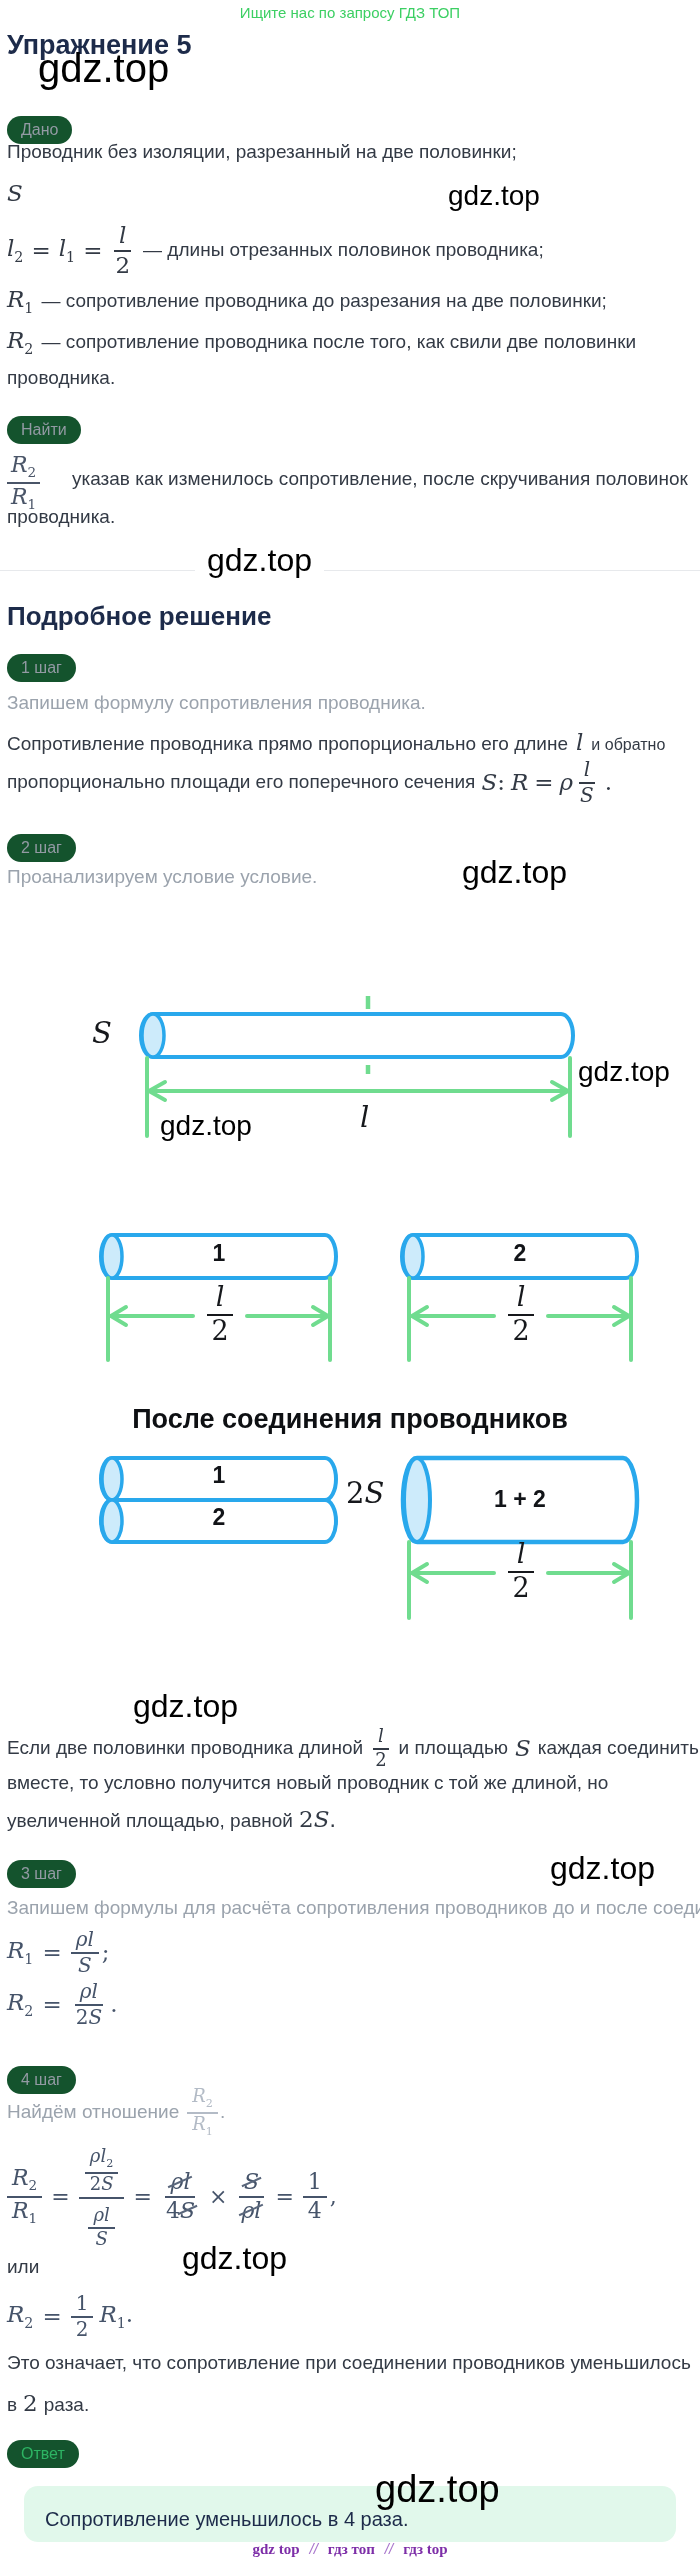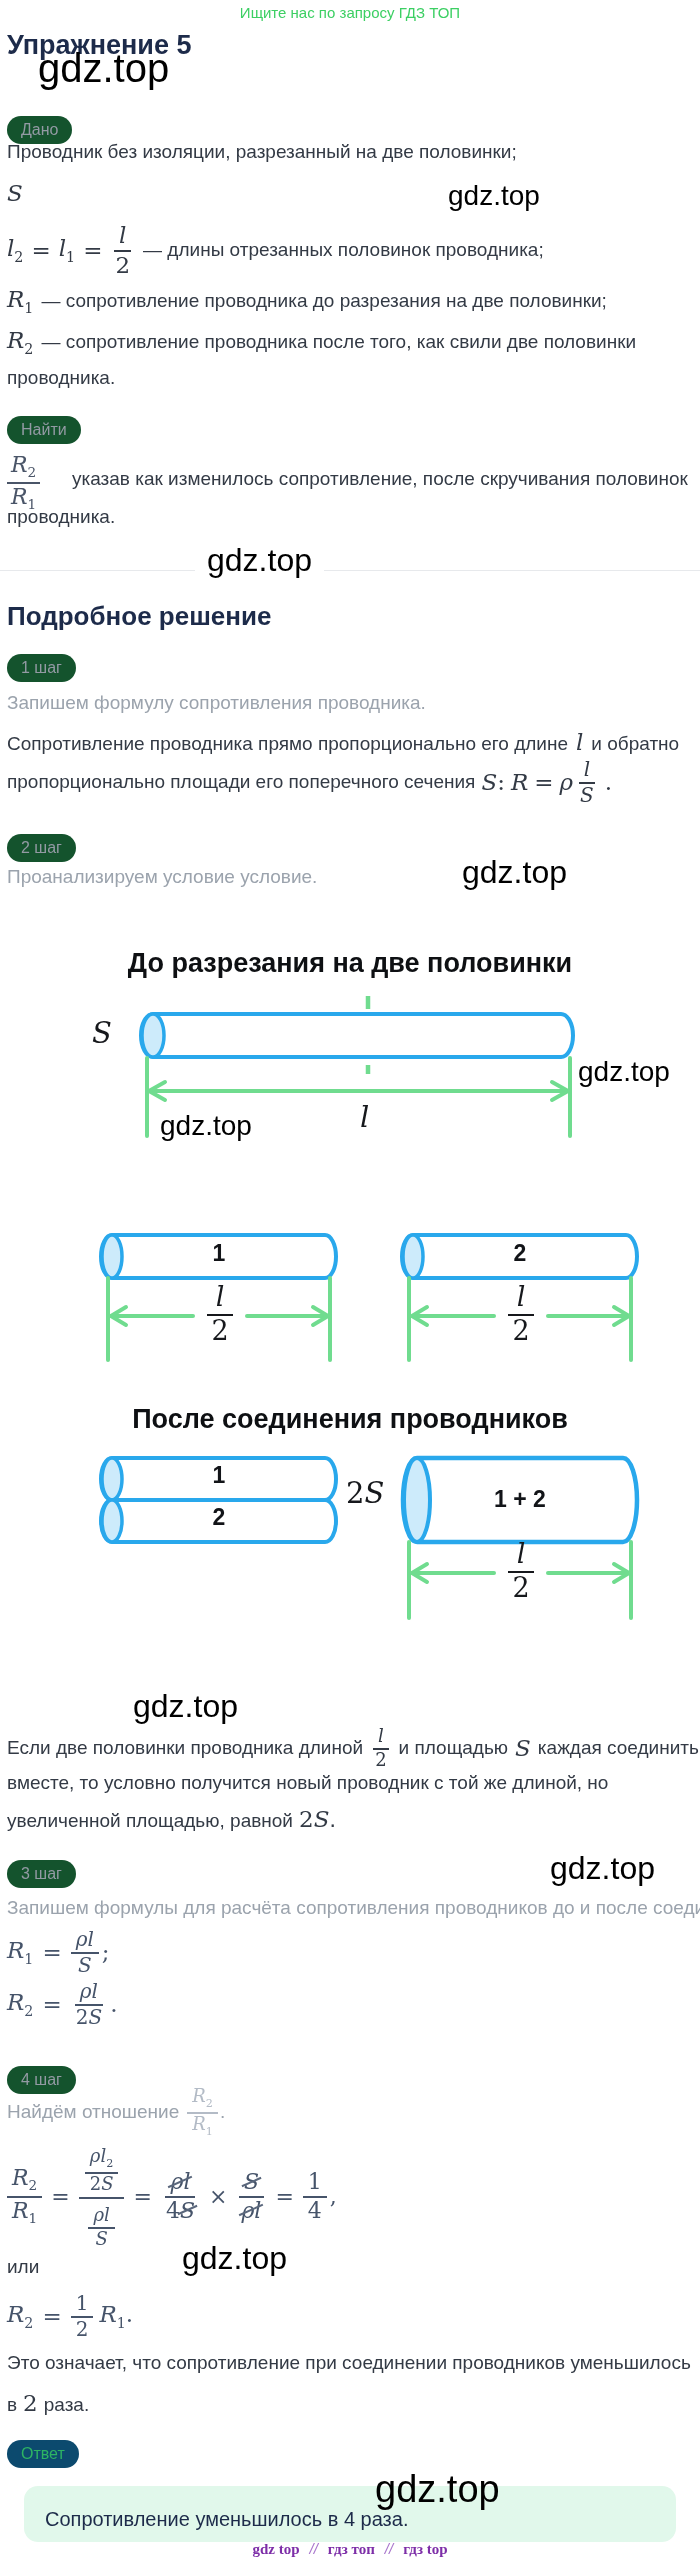--- a/index.html
+++ b/index.html
@@ -7,21 +7,21 @@
         font-family:"Liberation Sans",sans-serif;color:#333a45;}
   .abs{position:absolute;}
   .txt{position:absolute;font-size:19px;color:#333a45;white-space:nowrap;}
   .gray{color:#9ba3ad;}
   .promo{position:absolute;left:0;top:4;width:700px;text-align:center;font-size:15px;color:#3ccf63;top:4px;cursor:pointer;}
   .h1{position:absolute;font-size:27px;font-weight:bold;color:#1d2b4a;}
   .h2{position:absolute;font-size:26px;font-weight:bold;color:#1d2b4a;}
   .wm{position:absolute;color:#000;font-weight:400;white-space:nowrap;}
   .badge{position:absolute;display:inline-block;padding:5px 14px;border-radius:16px;
          background:#14532d;color:#939aa4;font-size:16px;white-space:nowrap;}
-  .badge.green{background:#0c4a6e;color:#2db463;}
+  .badge.green{background:#14532d;color:#2db463;}
   .divider{position:absolute;left:0;width:700px;border-top:1px solid #e7e9ec;height:0;}
   
   .mi{font-family:"DejaVu Serif",serif;font-style:italic;}
   .mn{font-family:"DejaVu Serif",serif;font-style:normal;}
   sub.ms{font-family:"DejaVu Serif",serif;font-style:normal;font-size:0.62em;}
   .vr{white-space:nowrap;}
   .row{position:absolute;display:flex;align-items:baseline;gap:8px;white-space:nowrap;}
   .rowc{position:absolute;display:flex;align-items:center;gap:8px;white-space:nowrap;}
   .m22{font-size:23px;color:#333a45;}
   .mrow{position:absolute;display:flex;align-items:center;gap:9px;white-space:nowrap;
@@ -112,40 +112,39 @@
   <div class="wm" style="left:195px;top:542px;font-size:32px;background:#fff;padding:0 12px;">gdz.top</div>
 
   <div class="h2" style="left:7px;top:601px;">Подробное решение</div>
 
   <div class="badge" style="left:7px;top:654px;">1 шаг</div>
   <div class="txt gray" style="left:7px;top:692px;">Запишем формулу сопротивления проводника.</div>
 
   <div class="row" style="left:7px;top:729px;">
     <span style="font-size:19px;">Сопротивление проводника прямо пропорционально его длине</span>
     <span class="mi m22">l</span>
-    <span style="font-size:19px;">и обратно</span>
+    <span style="font-size:16px;">и обратно</span>
   </div>
   <div class="rowc" style="left:7px;top:757px;height:50px;gap:6px;">
     <span style="font-size:19px;">пропорционально площади его поперечного сечения</span>
     <span class="vr m22"><span class="mi">S</span><span class="mn">:</span></span>
     <span class="mi m22">R</span>
     <span class="mn m22">=</span>
     <span class="mi m22" style="margin-right:-4px;">ρ</span>
     <span class="frac" style="font-size:20px;color:#333a45;">
       <span class="fn mi">l</span>
       <span class="fd mi">S</span>
     </span>
     <span class="mn m22">.</span>
   </div>
 
   <div class="badge" style="left:7px;top:834px;">2 шаг</div>
   <div class="txt gray" style="left:7px;top:866px;">Проанализируем условие условие.</div>
   <div class="wm" style="left:462px;top:854px;font-size:32px;">gdz.top</div>
 
-  <div class="dtitle" style="top:948px;">До разрезания на две половинки</div>
   <svg class="abs" style="left:95px;top:988px;" width="600" height="160" viewBox="0 0 600 160">
     <line x1="273" y1="8" x2="273" y2="86" stroke="#70DC8F" stroke-width="4.5" stroke-dasharray="13 10"></line>
     <path d="M 58 26 H 466 A 12 21.5 0 0 1 466 69 H 58 A 12 21.5 0 0 1 58 26 Z" fill="#fff" stroke="#29A8EC" stroke-width="4" stroke-linejoin="round"></path>
     <ellipse cx="58" cy="47.5" rx="11" ry="21.5" fill="#CDEBFB" stroke="#29A8EC" stroke-width="3.5"></ellipse>
     <g stroke="#70DC8F" stroke-width="4" fill="none" stroke-linecap="round" stroke-linejoin="round">
       <line x1="52" y1="70" x2="52" y2="148"></line>
       <line x1="475" y1="70" x2="475" y2="148"></line>
       <line x1="56" y1="103" x2="471" y2="103"></line>
       <path d="M 70 94 L 54 103 L 70 112"></path>
       <path d="M 457 94 L 473 103 L 457 112"></path>

